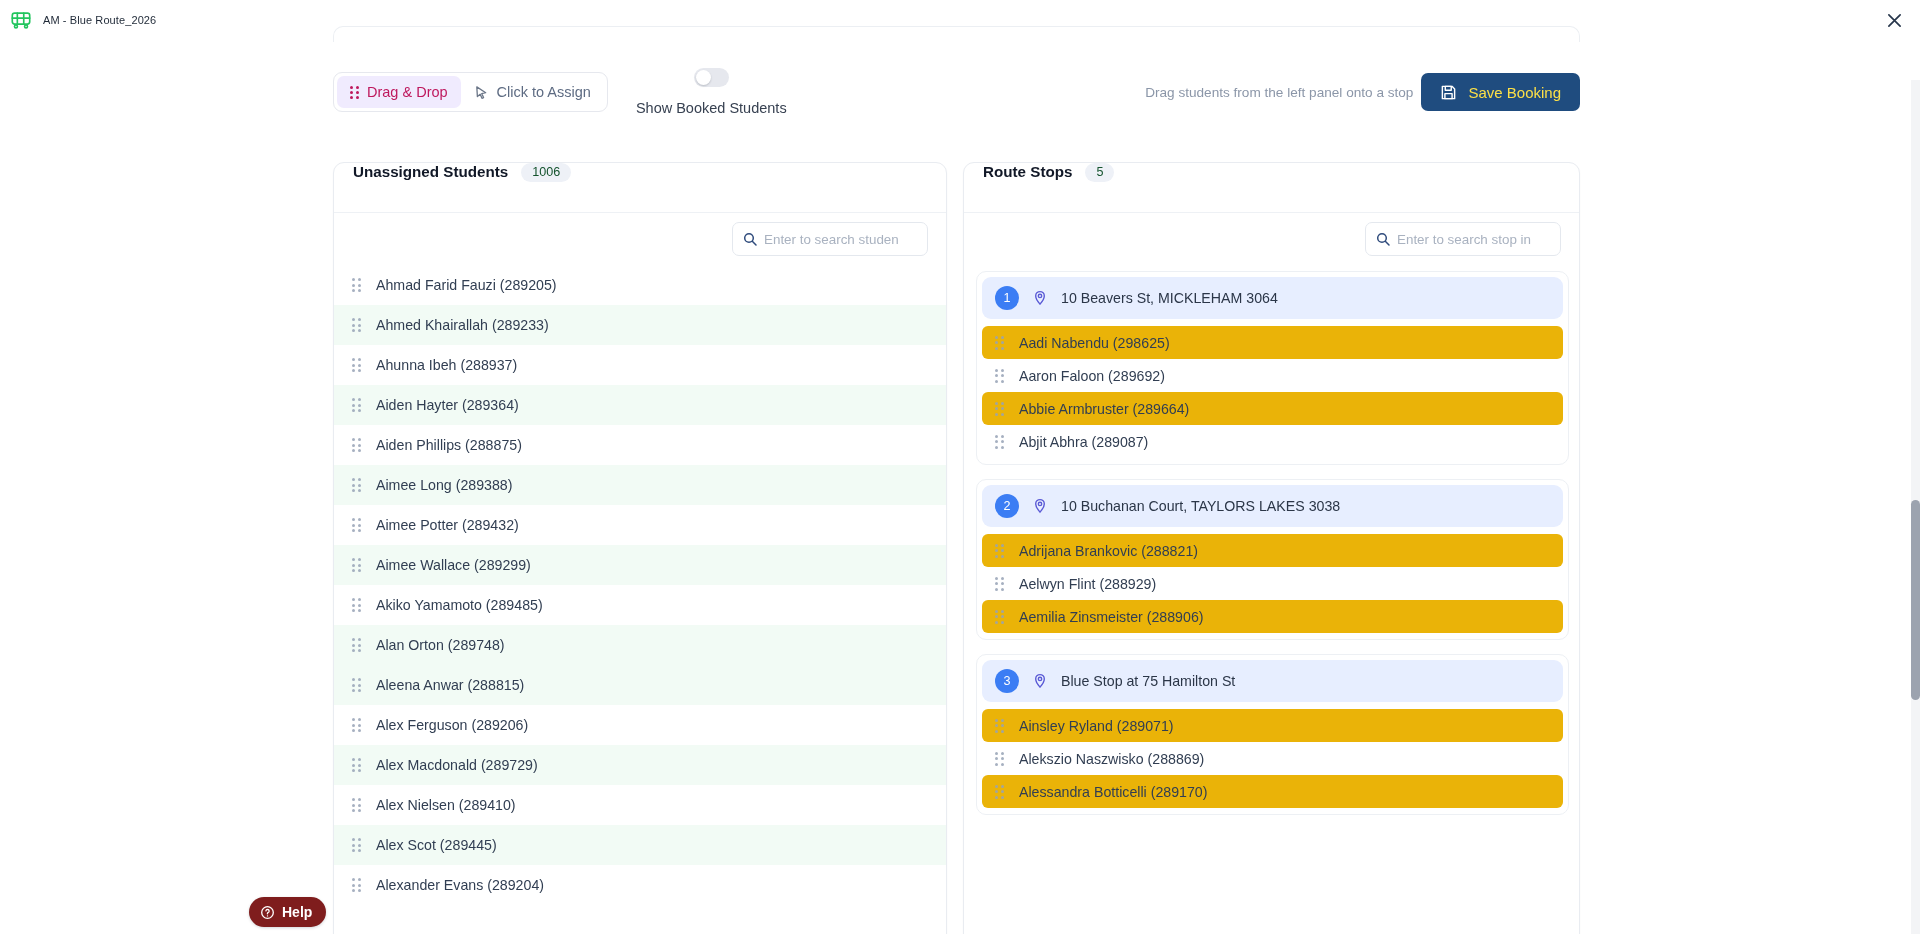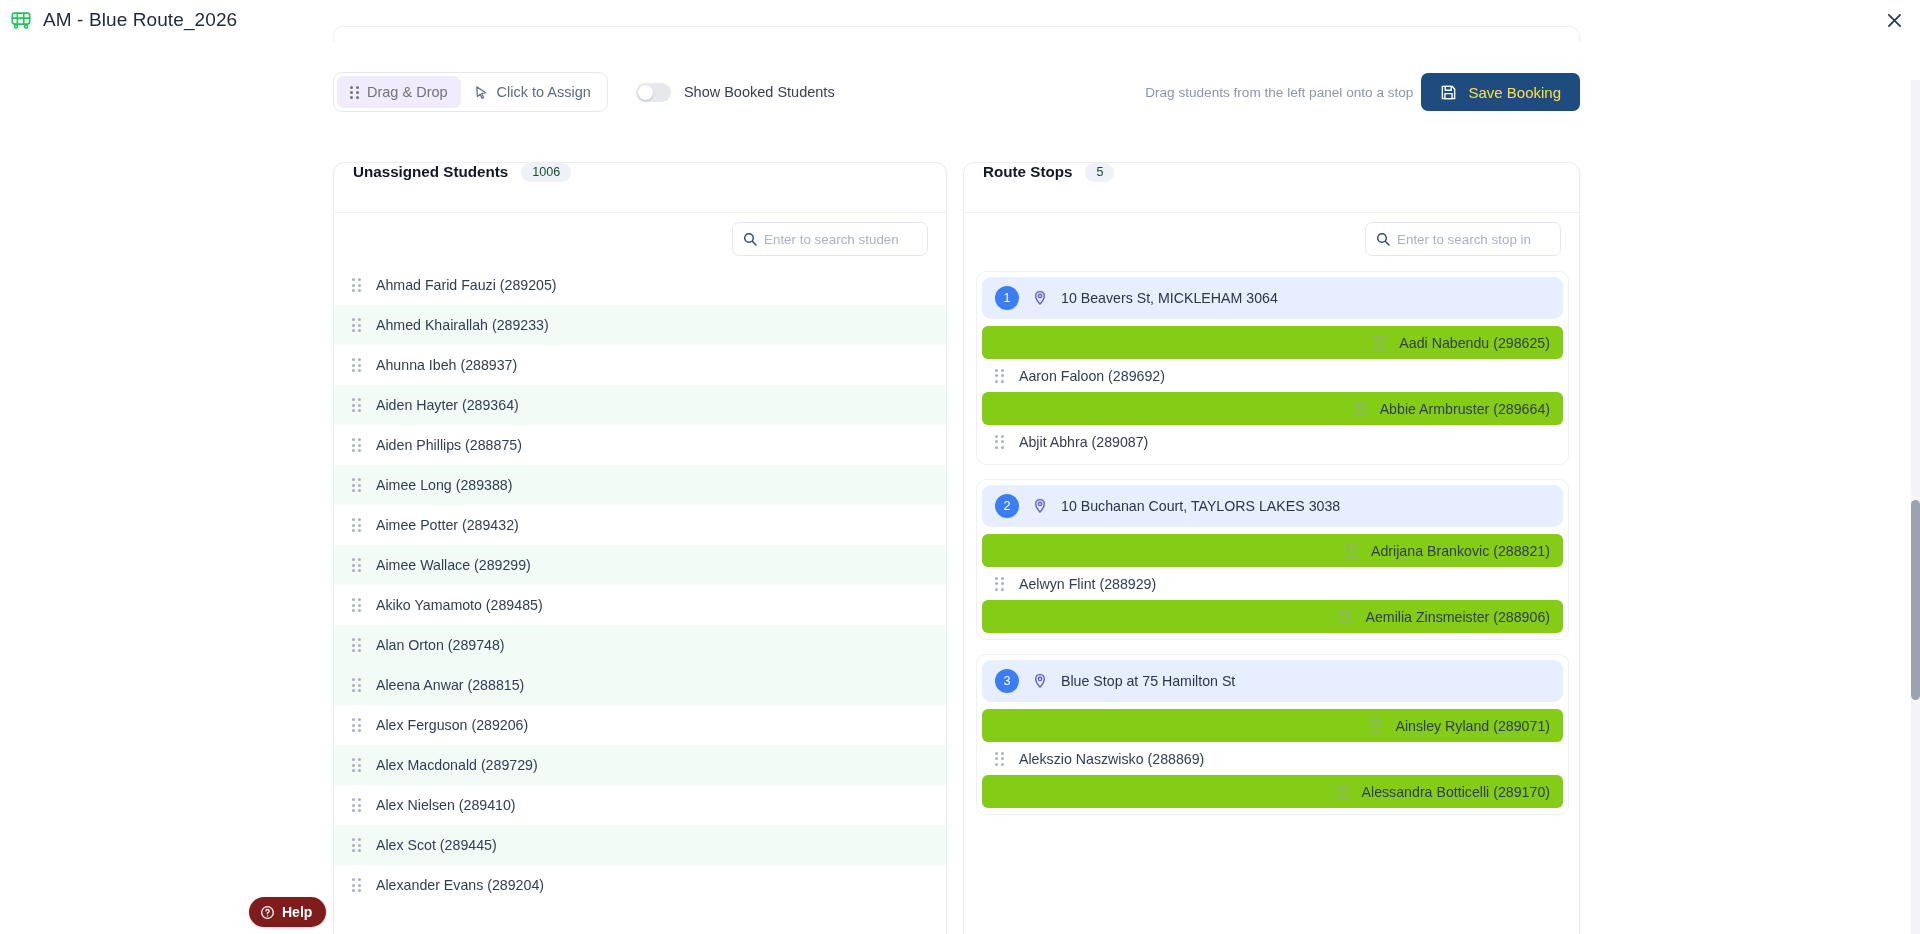--- a/index.html
+++ b/index.html
@@ -15,21 +15,21 @@
 
   
   .topbar {
     position: absolute; top: 0; left: 0; width: 1920px; height: 40px;
     background: #ffffff;
     display: flex; align-items: center;
   }
   .topbar-left { display: flex; align-items: center; gap: 11px; padding-left: 10px; }
   .bus-icon { width: 22px; height: 22px; display: block; }
   .topbar-title {
-    font-size: 19px; color: #1f2937; font-weight: 400; letter-spacing: .1px;
+    font-size: 11px; color: #1f2937; font-weight: 400; letter-spacing: .1px;
   }
   .close-btn {
     position: absolute; right: 12px; top: 6px;
     width: 28px; height: 28px;
     display: flex; align-items: center; justify-content: center;
     cursor: pointer;
   }
   .close-btn svg { width: 15px; height: 15px; }
 
   
@@ -60,28 +60,28 @@
     height: 40px;
   }
   .mode-btn {
     display: flex; align-items: center; gap: 8px;
     height: 32px; padding: 0 13px;
     border-radius: 7px;
     font-size: 14.5px; color: #5d6b82;
     cursor: pointer; white-space: nowrap;
     background: transparent;
   }
-  .mode-btn.active { background: #f0ebfe; color: #737373; font-weight: 400; }
+  .mode-btn.active { background: #f0ebfe; color: #be185d; font-weight: 400; }
   .grip6 {
     display: inline-grid; grid-template-columns: 3px 3px; gap: 2px 3px;
   }
   .grip6 i { width: 3px; height: 3px; border-radius: 50%; background: currentColor; display:block; }
   .cursor-ico { width: 15px; height: 15px; display: block; }
 
-  .toggle-wrap { display: flex; align-items: center; gap: 13px; margin-left: 28px; }
+  .toggle-wrap { display: flex; align-items: center; gap: 13px; margin-left: 28px; flex-direction: column; }
   .switch {
     width: 35px; height: 19px; border-radius: 10px; background: #e6e8ee;
     position: relative; cursor: pointer; flex: none;
   }
   .switch .knob {
     position: absolute; top: 2px; left: 2px;
     width: 15px; height: 15px; border-radius: 50%;
     background: #ffffff; box-shadow: 0 1px 2px rgba(16,24,40,.2);
   }
   .toggle-label { font-size: 14.5px; color: #374151; }
@@ -206,21 +206,21 @@
   .stop-addr { font-size: 14.2px; color: #2b3648; }
 
   .stop-students { padding: 2px 0 6px 0; }
   .stop-student {
     display: flex; align-items: center; gap: 15px;
     height: 33px; margin: 0 5px; padding: 0 13px;
     font-size: 14.2px; color: #313e52;
     border-radius: 6px;
     cursor: grab;
   }
-  .stop-student.alt { background: #84cc16; justify-content: flex-end; }
+  .stop-student.alt { background: #eab308; }
 
   
   .help-fab {
     position: absolute; left: 249px; bottom: 7px;
     display: flex; align-items: center; gap: 7px;
     height: 30px; padding: 0 14px 0 11px;
     background: #7f1d1d; color: #ffffff;
     border-radius: 15px; font-size: 14px; font-weight: bold;
     cursor: pointer;
     box-shadow: 0 1px 3px rgba(16,24,40,.18);

